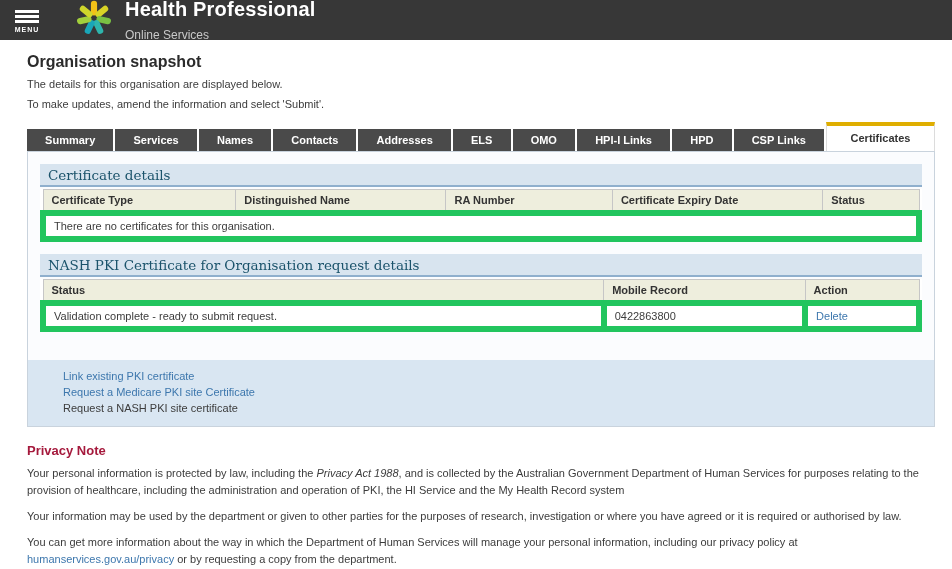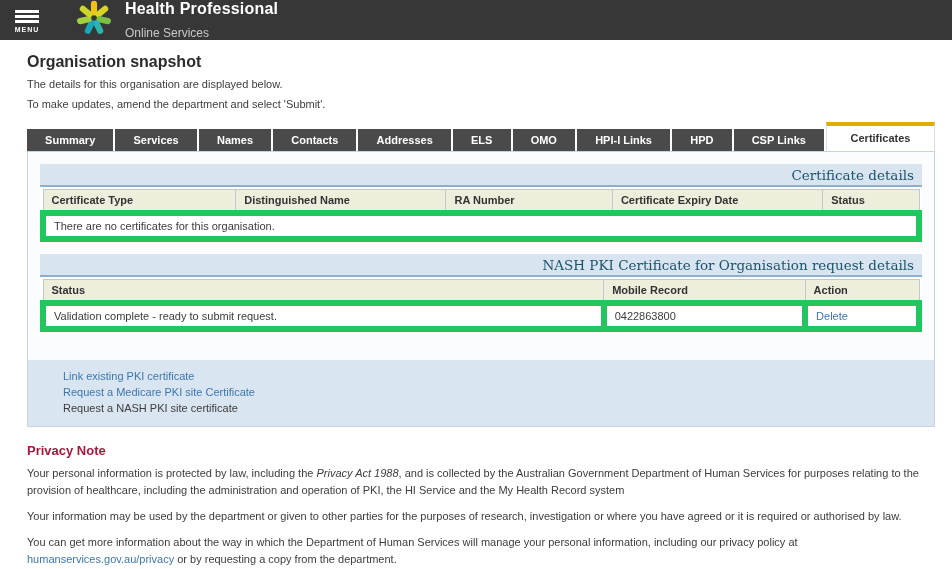--- a/index.html
+++ b/index.html
@@ -8,21 +8,21 @@
     width:952px; height:569px; overflow:hidden; position:relative;
     background:#ffffff; font-family:"Liberation Sans", sans-serif; color:#3c3c3c;
   }
   
   .topbar { height:40px; background:#373737; display:flex; align-items:center; padding-left:9px; }
   .menu-btn { width:36px; display:flex; flex-direction:column; align-items:center; cursor:pointer; }
   .menu-btn .bars span { display:block; width:24px; height:3px; background:#ffffff; margin:2px 0; }
   .menu-btn .menu-label { color:#ffffff; font-size:7px; font-weight:bold; letter-spacing:1px; margin-top:1px; }
   .logo-wrap { margin-left:30px; display:flex; align-items:center; }
   .brand { margin-left:12px; line-height:1; }
-  .brand-title { color:#ffffff; font-size:16px; font-weight:bold; letter-spacing:.2px; }
+  .brand-title { color:#ffffff; font-size:20px; font-weight:bold; letter-spacing:.2px; }
   .brand-sub { color:#c9c9c9; font-size:12px; margin-top:10px; }
   
   main { padding:0 17px 0 27px; }
   h1.page-title { font-size:16px; font-weight:bold; color:#2b2b2b; margin:13px 0 7px; }
   .intro { font-size:11px; margin:0 0 8px; color:#3c3c3c; }
   a, .link { color:#3d77ad; text-decoration:none; cursor:pointer; }
   
   .tabs { display:flex; align-items:flex-end; gap:2px; margin-top:12px;justify-content:space-between; }
   .tab {
     background:#4a4a4a; color:#ffffff; font-size:11px; font-weight:bold;
@@ -31,21 +31,21 @@
   .tab.active {
     background:#ffffff; color:#333333; border-top:4px solid #dfae00;
     border-left:1px solid #dcdcdc; border-right:1px solid #dcdcdc;
     padding-top:6px; padding-bottom:7px; flex-grow:1.6;
   }
   
   .panel { border:1px solid #c9d3dd; background:#fbfcfe; padding:10px 12px 0; }
   .section-hdr {
     background:#d8e4ef; border-bottom:2px solid #8fafcd; color:#1b536b;
     font-family:"DejaVu Serif", "Liberation Serif", serif;
-    font-size:13.5px; padding:3px 8px 2px; margin-top:12px;text-align:right;
+    font-size:13.5px; padding:3px 8px 2px; margin-top:12px;
   }
   .section-hdr:first-child { margin-top:2px; }
   table { width:100%; border-collapse:collapse; margin-top:2px; background:#ffffff; }
   th {
     background:#eeeedd; text-align:left; font-size:11px; color:#333333;
     padding:4px 8px; border:1px solid #c6c6c6; font-weight:bold;
   }
   td { font-size:11px; padding:4px 8px; border:6px solid #22c55e; background:#ffffff; }
   .cert-col-0{width:22%}.cert-col-1{width:24%}.cert-col-2{width:19%}.cert-col-3{width:24%}.cert-col-4{width:11%}
   .nash-col-0{width:64%}.nash-col-1{width:23%}.nash-col-2{width:13%}
@@ -94,21 +94,21 @@
     <div class="brand">
       <div class="brand-title">Health Professional</div>
       <div class="brand-sub">Online Services</div>
     </div>
   </div>
 </header>
 
 <main>
   <h1 class="page-title">Organisation snapshot</h1>
   <p class="intro">The details for this organisation are displayed below.</p>
-  <p class="intro">To make updates, amend the department and select 'Submit'.</p>
+  <p class="intro">To make updates, amend the information and select 'Submit'.</p>
 
   <div class="tabs">
     <div class="tab">Summary</div>
     <div class="tab">Services</div>
     <div class="tab">Names</div>
     <div class="tab">Contacts</div>
     <div class="tab">Addresses</div>
     <div class="tab">ELS</div>
     <div class="tab">OMO</div>
     <div class="tab">HPI-I Links</div>

